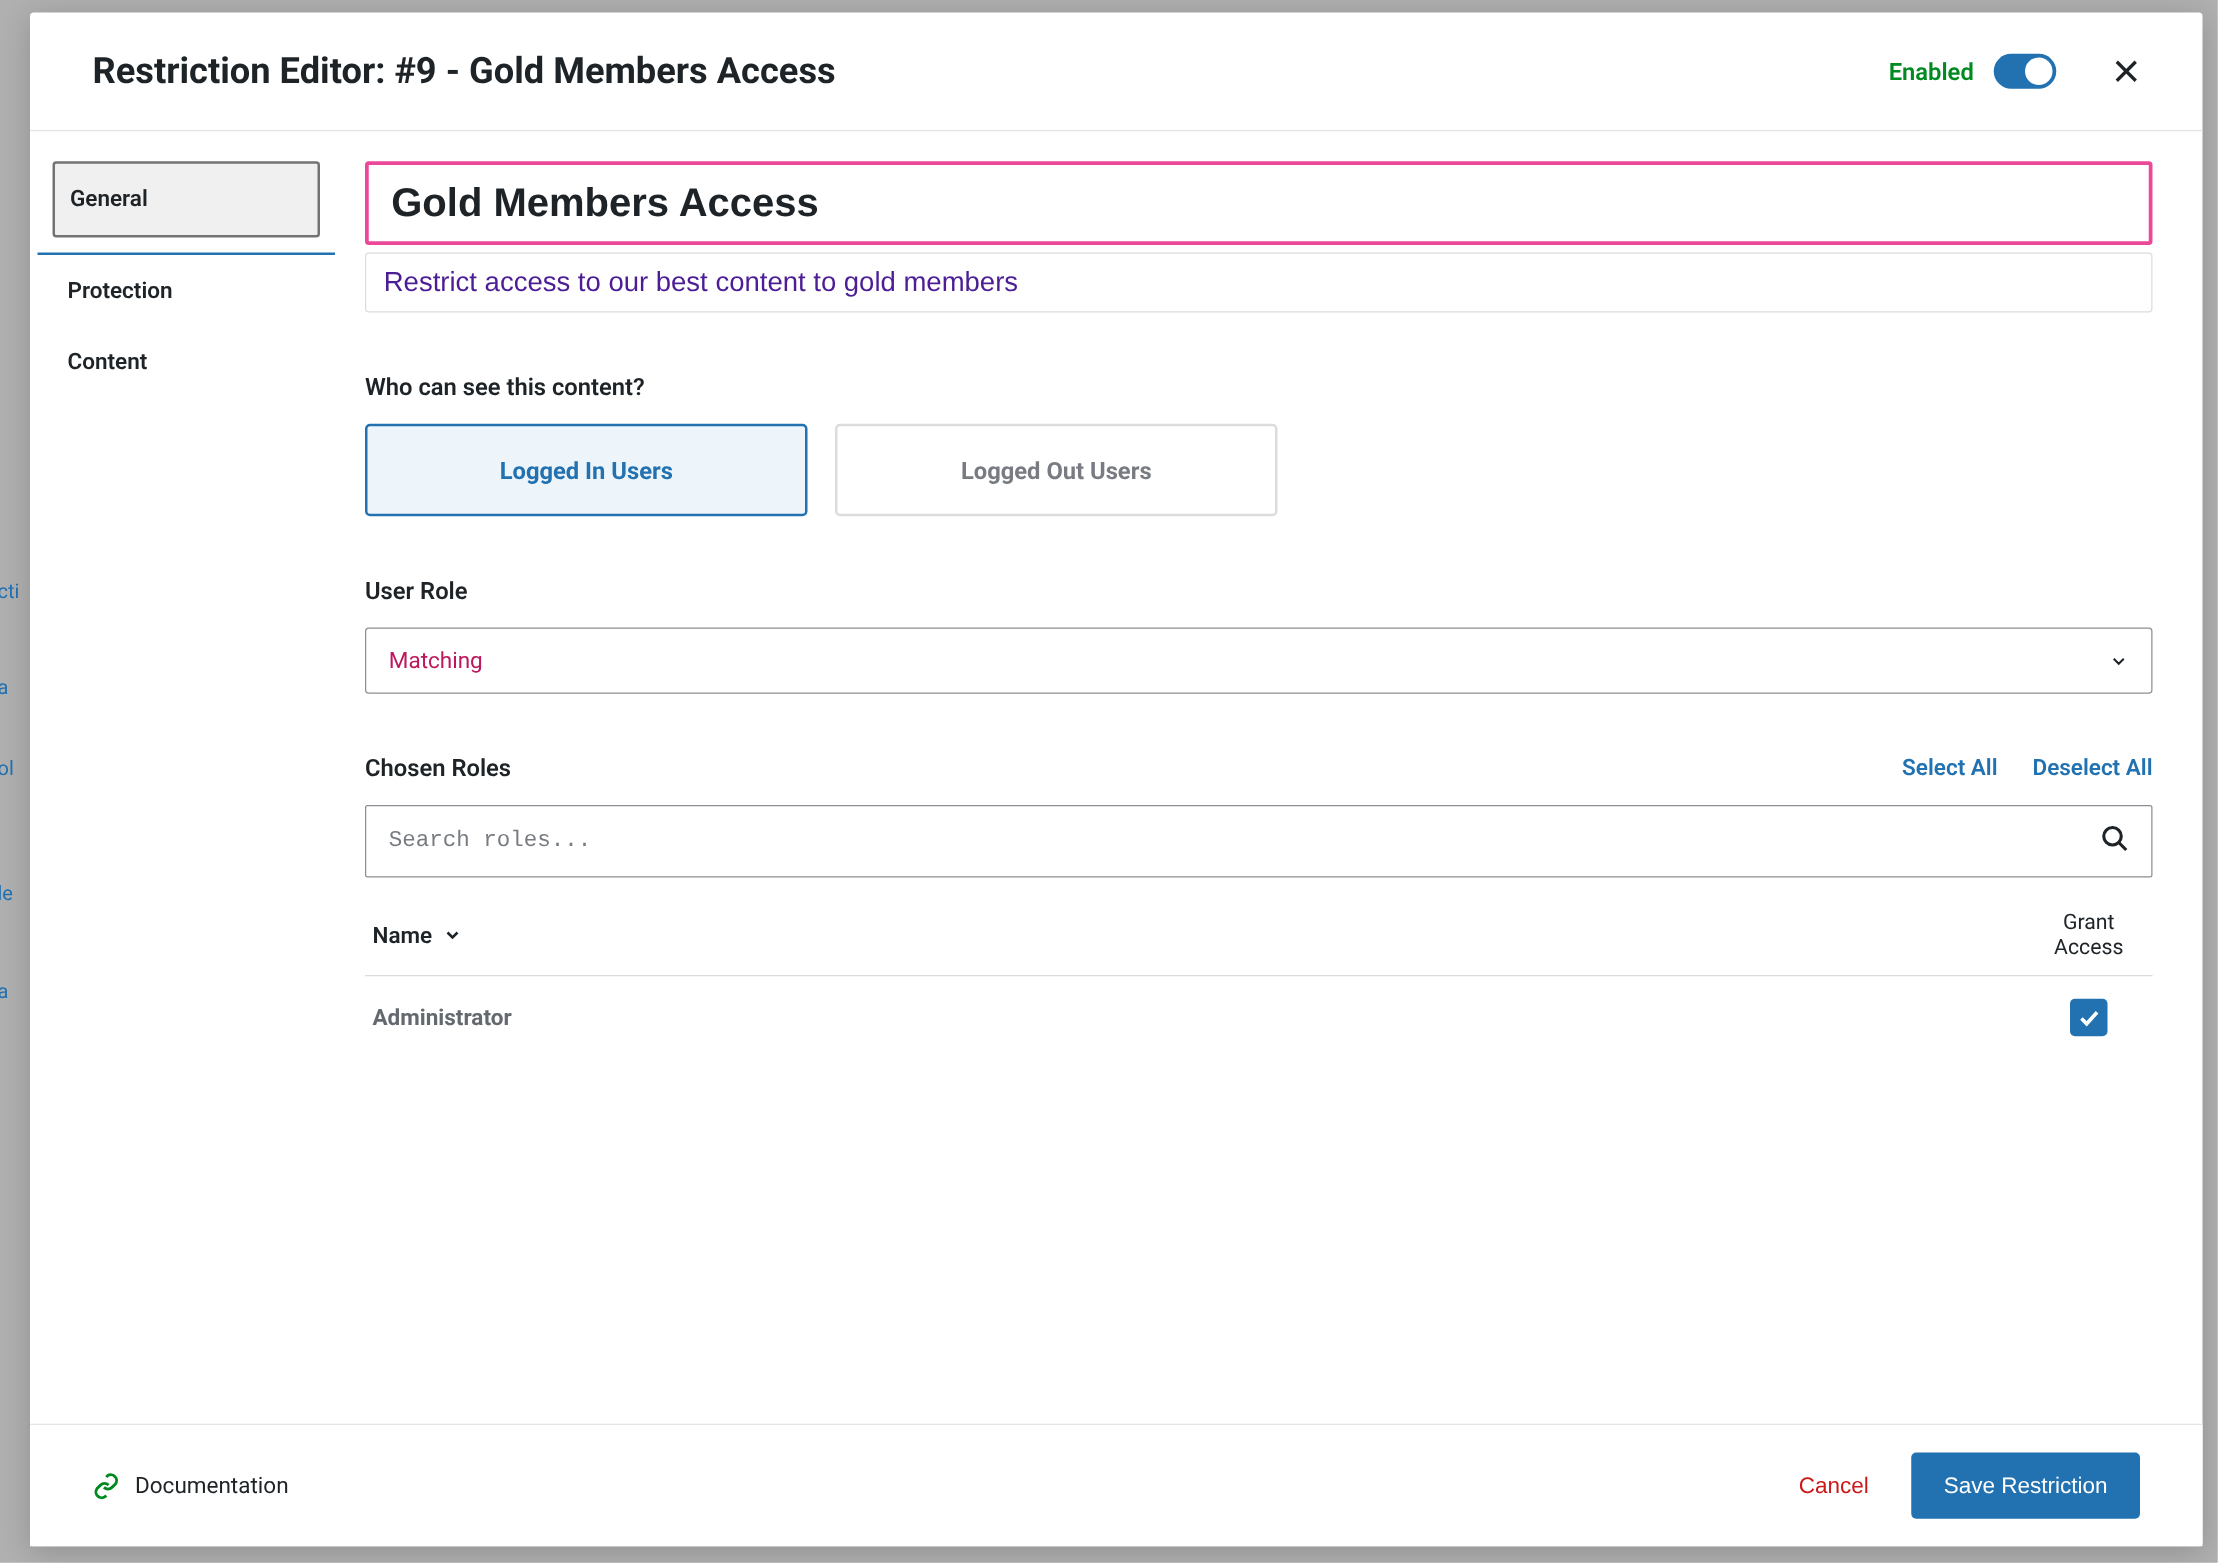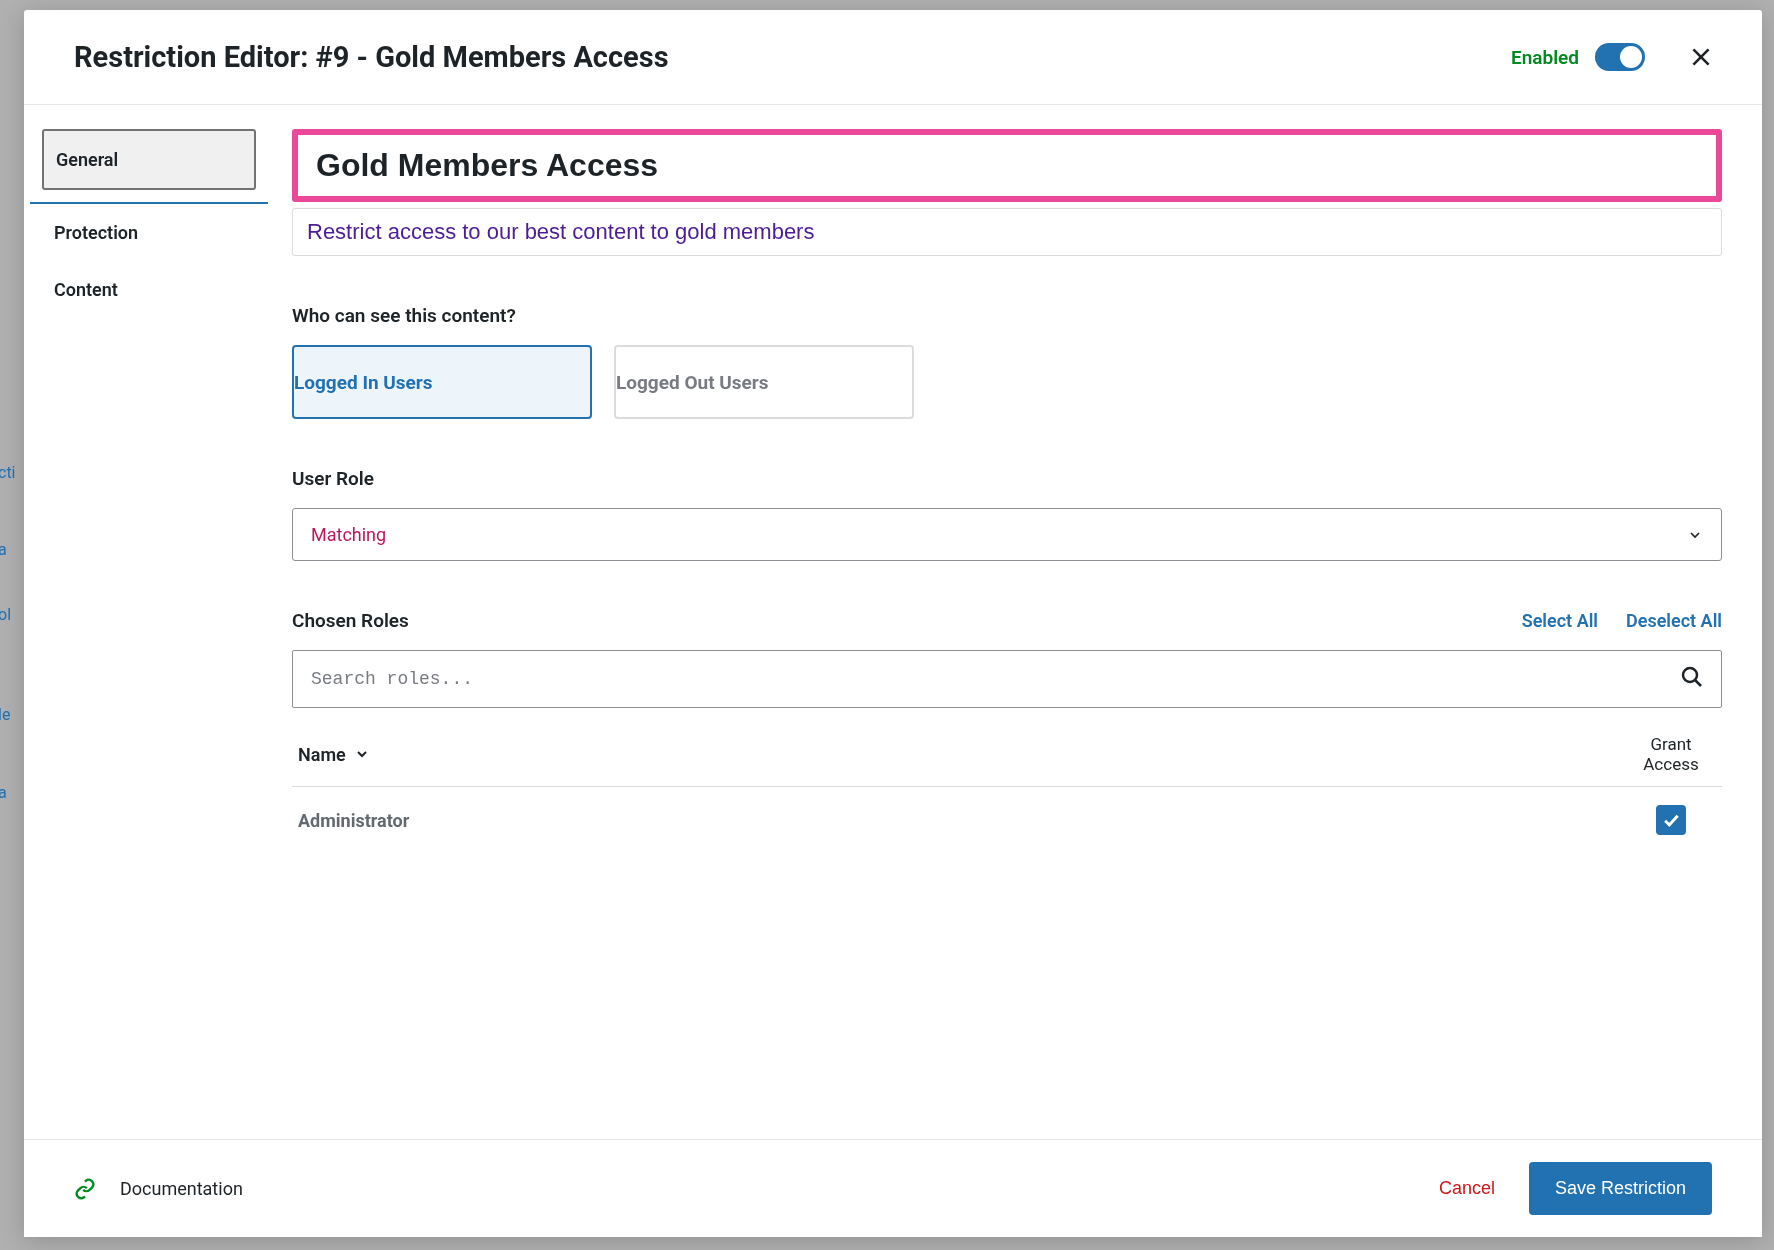--- a/index.html
+++ b/index.html
@@ -108,21 +108,21 @@
     height: 2px;
     background: #2271b1;
   }
   .content {
     flex: 1;
     padding: 24px 40px 24px 18px;
     overflow-y: auto;
   }
   .title-input {
     width: 100%;
-    border: 6px solid #ec4899;
+    border: 3px solid #ec4899;
     border-radius: 3px;
     padding: 12px 18px;
     font-size: 32px;
     font-weight: 600;
     color: #1d2327;
     margin-bottom: 6px;
   }
   .desc-input {
     width: 100%;
     border: 1px solid #dcdcde;
@@ -137,26 +137,27 @@
     font-weight: 600;
     color: #1d2327;
     margin-bottom: 18px;
   }
   .vis-options {
     display: flex;
     gap: 22px;
     margin-bottom: 48px;
   }
   .vis-option {
-    width: 300px;
+    width: 354px;
     height: 74px;
     border: 2px solid #dcdcde;
     border-radius: 4px;
     display: flex;
     align-items: center;
+    justify-content: center;
     font-size: 19px;
     font-weight: 700;
     color: #787c82;
     cursor: pointer;
   }
   .vis-option.selected {
     border-color: #2271b1;
     background: #edf5fb;
     color: #2271b1;
   }
@@ -260,21 +261,21 @@
     border-top: 1px solid #e2e4e7;
     padding: 22px 50px;
     display: flex;
     align-items: center;
     justify-content: space-between;
     background: #fff;
   }
   .doc-link {
     display: flex;
     align-items: center;
-    gap: 24px;
+    gap: 12px;
     font-size: 18px;
     color: #1d2327;
     text-decoration: none;
     cursor: pointer;
   }
   .footer-actions {
     display: flex;
     gap: 34px;
     align-items: center;
   }

